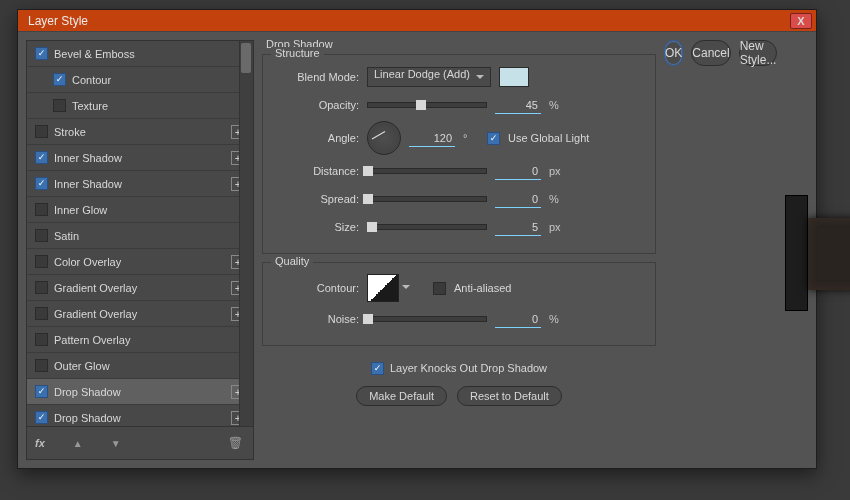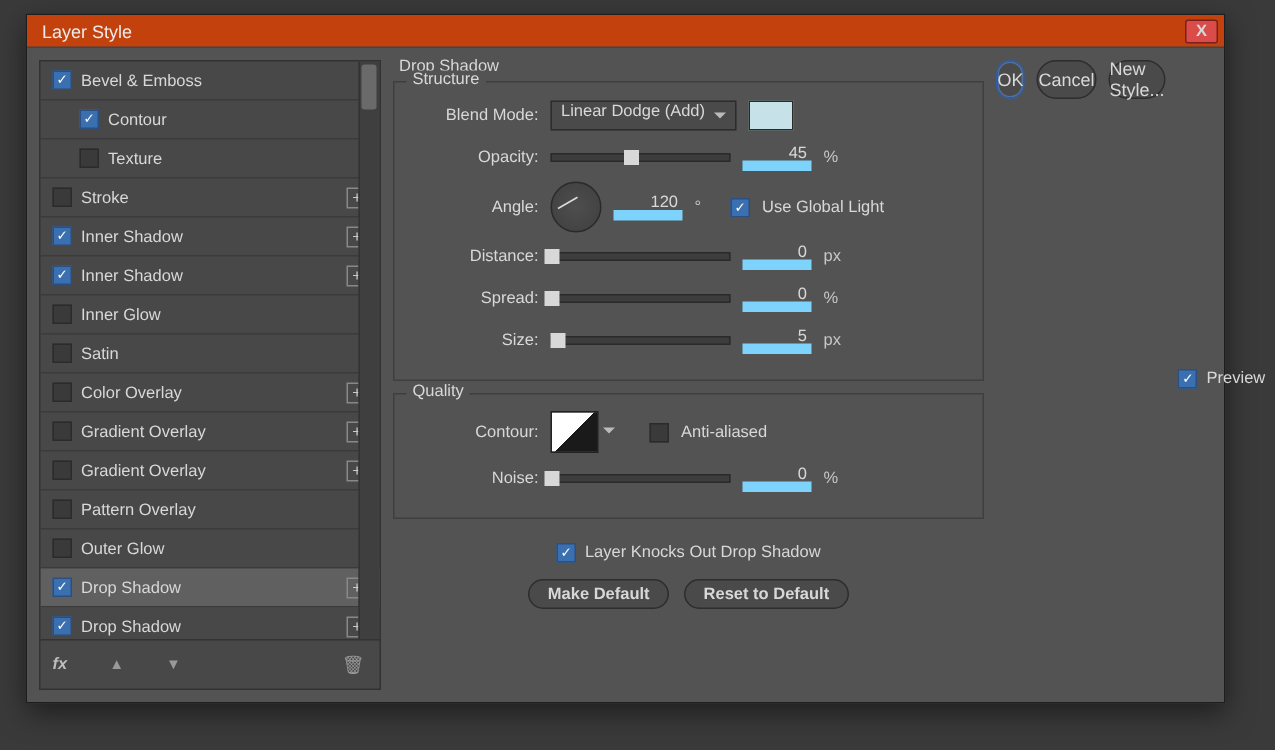--- a/index.html
+++ b/index.html
@@ -32,27 +32,27 @@
 .center { flex: 1; position: relative; }
 .group { border: 1px solid #3f3f3f; margin: 0 0 8px 0; padding: 8px 10px 12px 10px; position: relative; }
 .legend { position: absolute; top: -8px; left: 8px; background: #535353; padding: 0 4px; color: #d8d8d8; }
 .frow { display: flex; align-items: center; height: 28px; gap: 8px; }
 .flabel { width: 86px; text-align: right; color: #d8d8d8; }
 .select { height: 20px; background: #4a4a4a; border: 1px solid #2d2d2d; padding: 0 20px 0 6px; display: flex; align-items: flex-start; position: relative; min-width: 120px; }
 .select::after { content: ""; position: absolute; right: 6px; top: 7px; border: 4px solid transparent; border-top-color: #bbb; }
 .swatch { width: 30px; height: 20px; border: 1px solid #2a2a2a; background: #c7e1e8; }
 .slider { flex: 0 0 120px; height: 6px; background: #3d3d3d; border: 1px solid #2a2a2a; position: relative; }
 .slider .knob { position: absolute; top: -3px; width: 10px; height: 10px; background: #d8d8d8; transform: translateX(-5px); }
-.valbox { width: 46px; height: 18px; border-bottom: 7px solid #7dd3fc; text-align: center; padding-right: 3px; display: flex; align-items: center; justify-content: flex-end; }
+.valbox { width: 46px; height: 18px; border-bottom: 1px solid #7dd3fc; text-align: center; padding-right: 3px; display: flex; align-items: center; justify-content: flex-end; }
 .unit { width: 16px; color: #c7c7c7; }
 .dial { width: 34px; height: 34px; border: 1px solid #2a2a2a; border-radius: 50%; background: radial-gradient(circle at 50% 50%, #4e4e4e, #3f3f3f); position: relative; }
 .dial::after { content: ""; position: absolute; width: 15px; height: 1px; background: #ddd; left: 2px; top: 9px; transform-origin: right center; transform: rotate(-30deg); }
 .contour-thumb { width: 32px; height: 28px; background: linear-gradient(135deg, #fff 0 50%, #1a1a1a 50% 100%); border: 1px solid #222; position: relative; }
 .contour-thumb::after { content: ""; position: absolute; right: -12px; top: 10px; border: 4px solid transparent; border-top-color: #bbb; }
-.btn-std { height: 20px; padding: 0 12px; background: #4a4a4a; border: 1px solid #2d2d2d; border-radius: 10px; display: inline-flex; align-items: center; font-weight: bold; }
+.btn-std { height: 20px; padding: 0 12px; background: #4a4a4a; border: 1px solid #2d2d2d; border-radius: 10px; display: inline-flex; align-items: center; }
 
 
 .right { width: 144px; display: flex; flex-direction: row; gap: 8px; align-items: stretch; }
 .pillbtn { height: 26px; border-radius: 13px; background: #4a4a4a; border: 1px solid #2d2d2d; display: flex; align-items: center; justify-content: center; font-size: 12px; }
 .pillbtn.primary { border: 1px solid #2f5fa6; box-shadow: inset 0 0 0 1px rgba(90,140,210,.6); }
 .previewchk { display: flex; align-items: center; gap: 6px; justify-content: center; margin-top: 4px; }
 .previewbox { margin-top: 6px; width: 116px; height: 116px; background: #1d1d1d; border: 1px solid #000; align-self: center; position: relative; }
 .previewbox::before { content: ""; position: absolute; left: 22px; top: 22px; width: 72px; height: 72px; background: #2a2421; box-shadow: 0 0 8px rgba(0,0,0,.8), inset 0 0 10px rgba(120,80,60,.25); }
 </style>
 </head>
@@ -235,21 +235,17 @@
       <div class="frow" style="justify-content:center; gap:10px;">
         <span class="btn-std">Make Default</span>
         <span class="btn-std">Reset to Default</span>
       </div>
     </div>
 
     <div class="right">
       <div class="pillbtn primary">OK</div>
       <div class="pillbtn">Cancel</div>
       <div class="pillbtn">New Style...</div>
-      <div class="previewchk">
-        <span class="chk on"></span>
-        <span>Preview</span>
-      </div>
       <div class="previewbox"></div>
     </div>
 
   </div>
 </div>
 
 </body></html>

